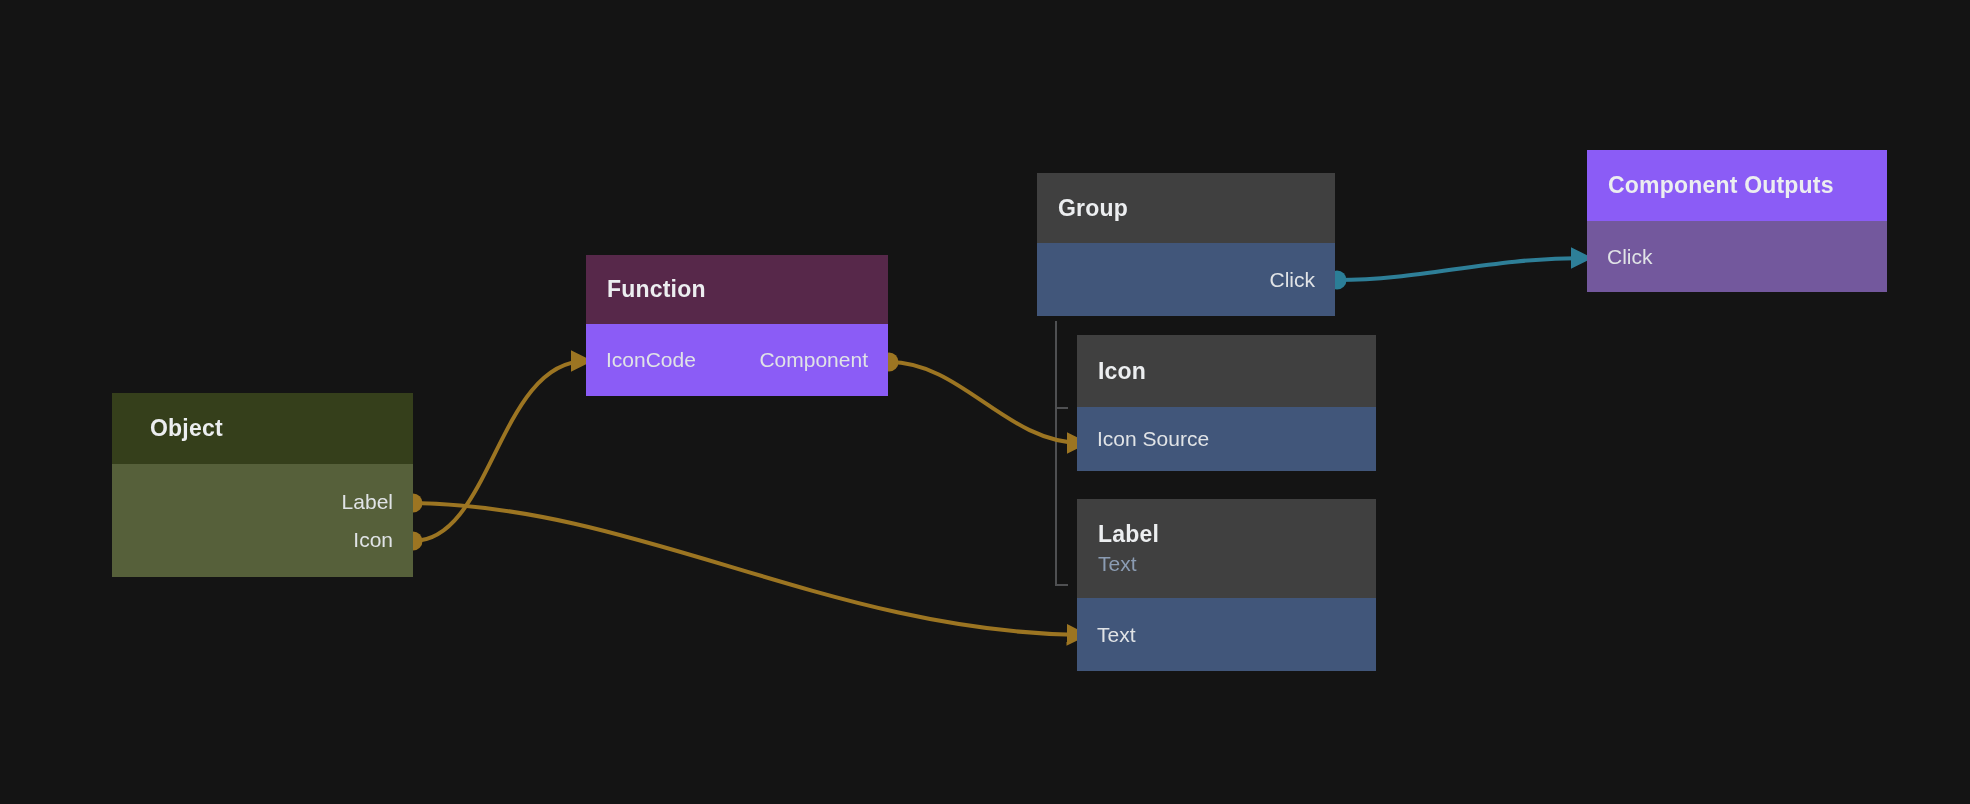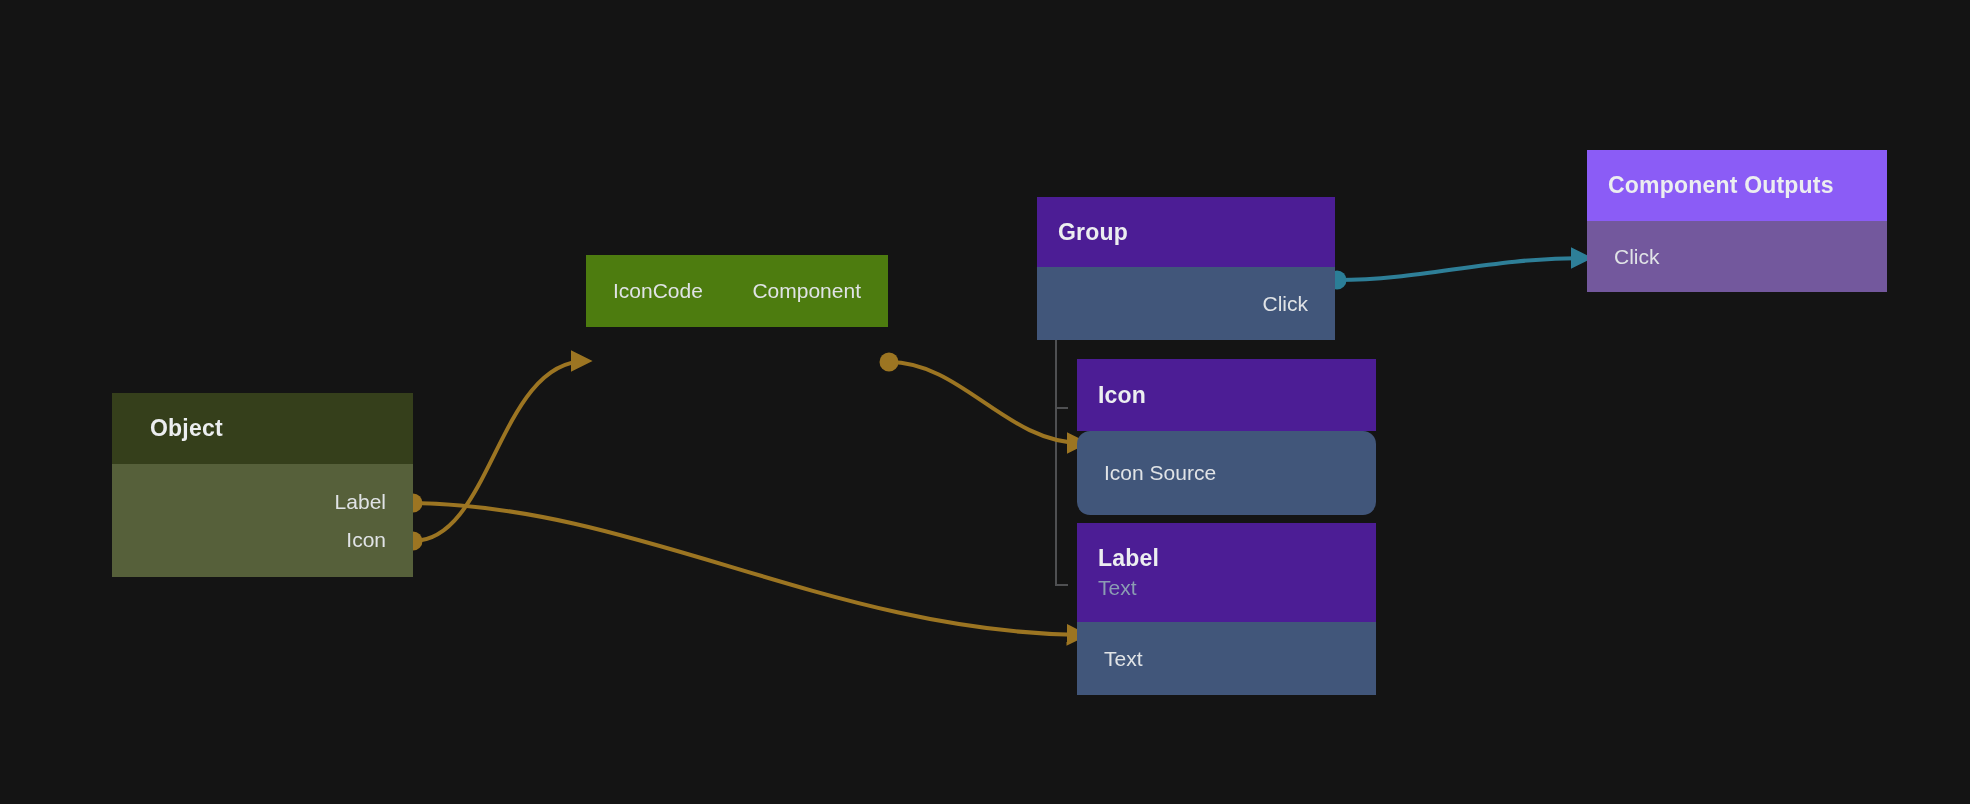--- a/index.html
+++ b/index.html
@@ -9,42 +9,42 @@
     overflow: hidden;
     font-family: "Liberation Sans", sans-serif;
   }
   .canvas { position: relative; width: 1970px; height: 804px; background: #141414; }
   .wires { position: absolute; left: 0; top: 0; z-index: 1; }
   .node { position: absolute; z-index: 2; }
   .hdr { display: flex; flex-direction: column; justify-content: center; padding: 0 21px; box-sizing: border-box; }
   .title { font-size: 23px; font-weight: 700; color: #eceef0; letter-spacing: 0.2px; }
   .subtitle { font-size: 21px; font-weight: 400; color: #8b9cb3; margin-top: 4px; }
   .body { display: flex; flex-direction: column; justify-content: center; box-sizing: border-box; }
-  .row { display: flex; align-items: center; font-size: 21px; color: #e0e3e6; padding: 0 27px; box-sizing: border-box; }
+  .row { display: flex; align-items: center; font-size: 21px; color: #e0e3e6; padding: 0 20px; box-sizing: border-box; }
   .row.single { flex: 1; }
   .row.out { justify-content: flex-end; }
   .row.in { justify-content: flex-start; }
   .row.between { justify-content: space-between; }
   .row.h38 { height: 38px; }
 
   
   .obj-h { background: #353f1b; }   .obj-b { background: #56603a; }
-  .fn-h  { background: #57284a; }   .fn-b  { background: #4d7c0f; text-align: right; }
-  .blu-h { background: #4c1d95; margin-top: 24px; }   .blu-b { background: #41567a; }
+  .fn-h  { background: #57284a; }   .fn-b  { background: #8b5cf6; text-align: right; }
+  .blu-h { background: #404040; }   .blu-b { background: #41567a; }
   .pur-h { background: #8b5cf6; }   .pur-b { background: #73589d; }
 
   
   #node-object   { left: 112px; top: 393px; width: 301px; }
   #node-object .hdr { height: 71px; padding-left: 38px; }  #node-object .body { height: 113px; }
   #node-function { left: 586px; top: 255px; width: 302px; }
   #node-function .hdr { height: 69px; } #node-function .body { height: 72px; }
   #node-group    { left: 1037px; top: 173px; width: 298px; }
   #node-group .hdr { height: 70px; }   #node-group .body { height: 73px; }
   #node-icon     { left: 1077px; top: 335px; width: 299px; }
-  #node-icon .hdr { height: 72px; }    #node-icon .body { height: 84px; border-radius: 13px; }
+  #node-icon .hdr { height: 72px; }    #node-icon .body { height: 64px; }
   #node-label    { left: 1077px; top: 499px; width: 299px; }
   #node-label .hdr { height: 99px; }   #node-label .body { height: 73px; }
   #node-component-outputs { left: 1587px; top: 150px; width: 300px; }
   #node-component-outputs .hdr { height: 71px; } #node-component-outputs .body { height: 71px; }
 </style>
 </head>
 <body>
 
 <div class="canvas">
 
@@ -79,20 +79,23 @@
       <div class="row out h38">
         <span>Label</span>
       </div>
       <div class="row out h38">
         <span>Icon</span>
       </div>
     </div>
   </div>
 
   <div class="node" id="node-function">
+    <div class="hdr fn-h">
+      <span class="title">Function</span>
+    </div>
     <div class="body fn-b">
       <div class="row between single">
         <span>IconCode</span>
         <span>Component</span>
       </div>
     </div>
   </div>
 
   <div class="node" id="node-group">
     <div class="hdr blu-h">

